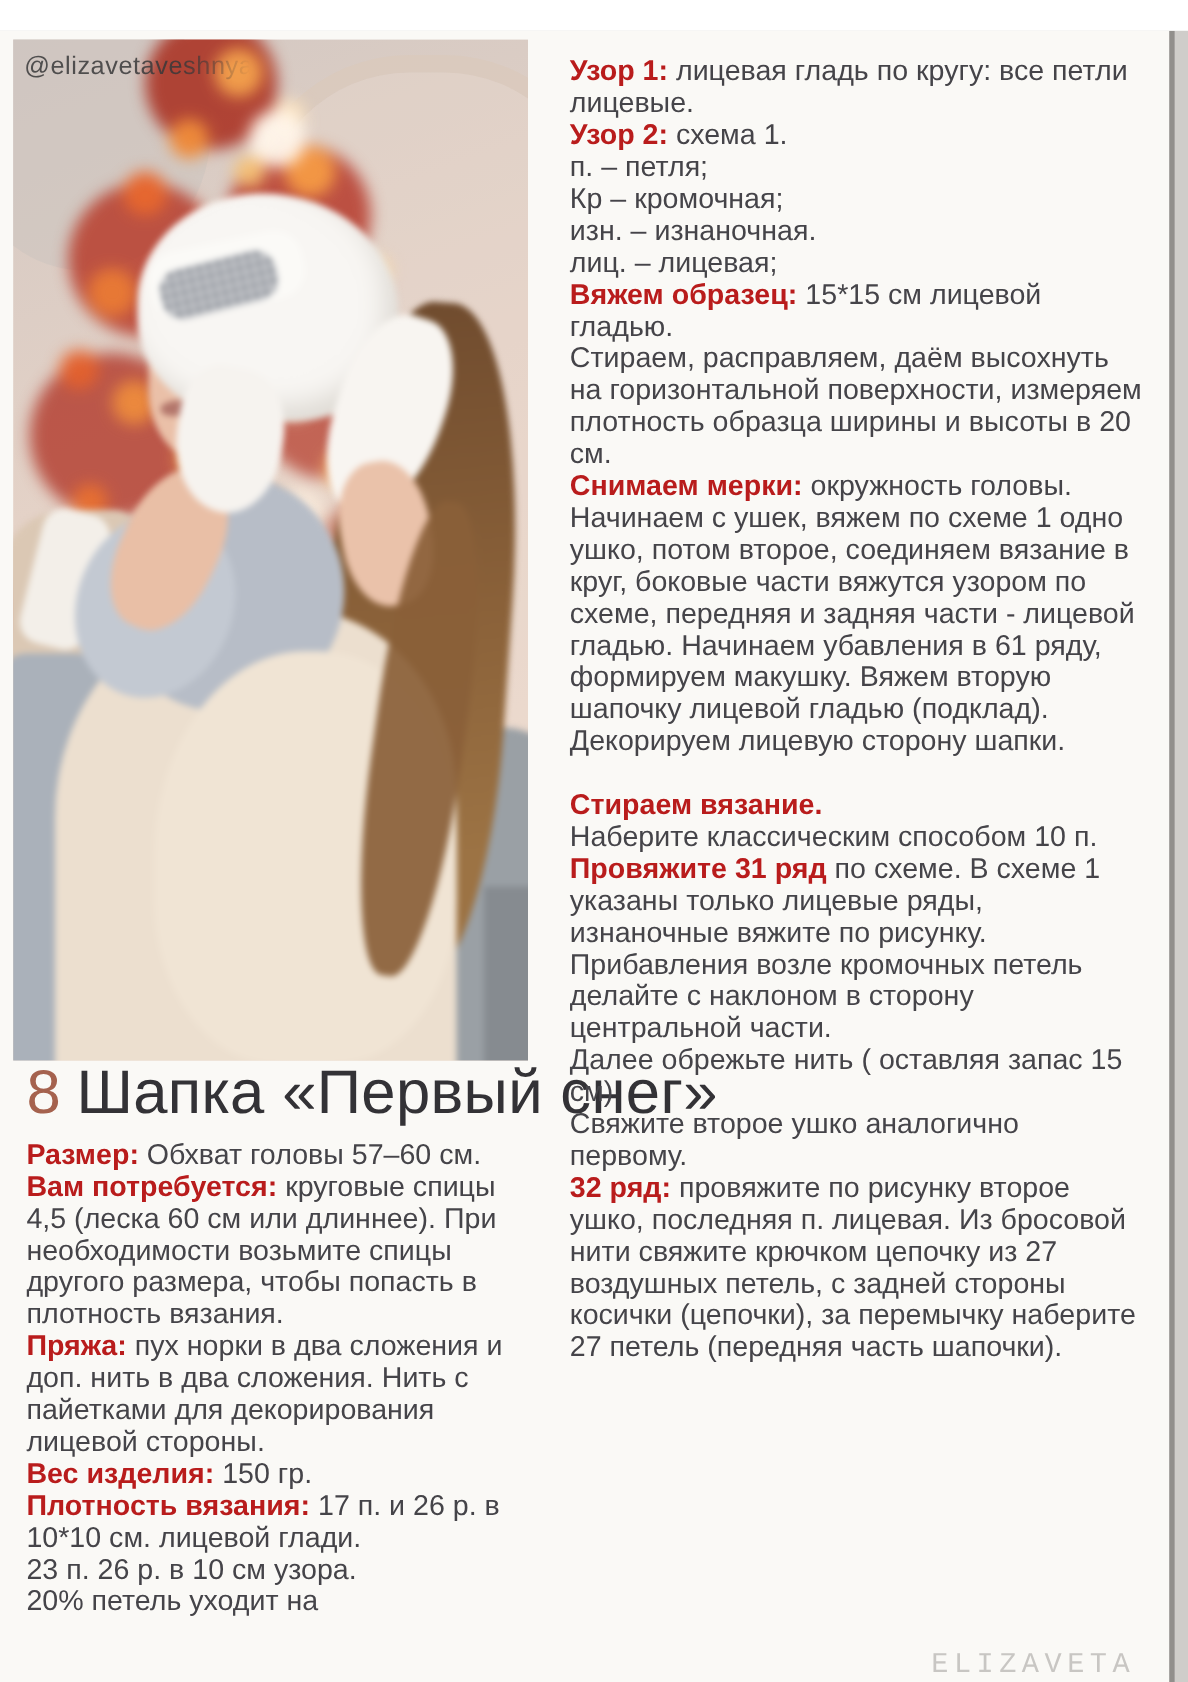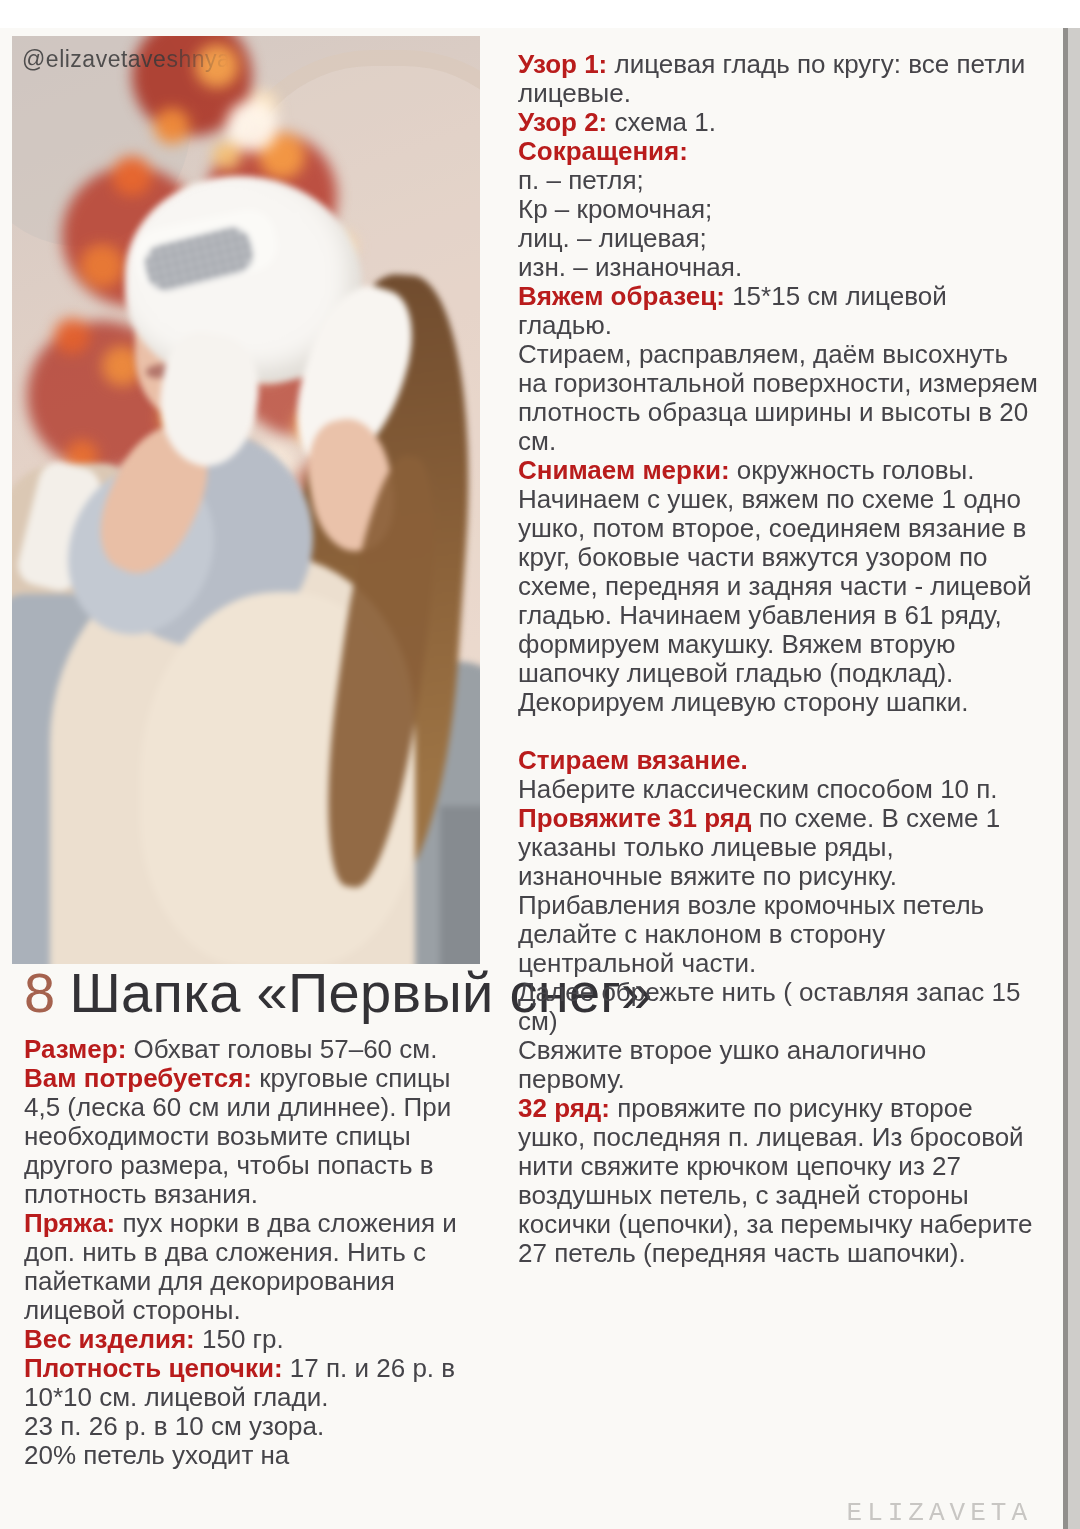--- a/index.html
+++ b/index.html
@@ -148,34 +148,33 @@
     <div class="photo-watermark">@elizavetaveshnya</div>
   </div>
 
   <div class="left-text">
     <h1 class="title"><span class="num">8</span><span>Шапка «Первый снег»</span></h1>
     <div class="col">
         <p><b>Размер:</b> Обхват головы 57–60 см.</p>
         <p><b>Вам потребуется:</b> круговые спицы 4,5 (леска 60 см или длиннее). При необходимости возьмите спицы другого размера, чтобы попасть в плотность вязания.</p>
         <p><b>Пряжа:</b> пух норки в два сложения и доп. нить в два сложения. Нить с пайетками для декорирования лицевой стороны.</p>
         <p><b>Вес изделия:</b> 150 гр.</p>
-        <p><b>Плотность цепочки:</b> 17 п. и 26 р. в 10*10 см. лицевой глади.</p>
+        <p><b>Плотность вязания:</b> 17 п. и 26 р. в 10*10 см. лицевой глади.</p>
         <p>23 п. 26 р. в 10 см узора.</p>
         <p>20% петель уходит на</p>
       </div>
   </div>
 
   <div class="right-text col">
       <p><b>Узор 1:</b> лицевая гладь по кругу: все петли лицевые.</p>
       <p><b>Узор 2:</b> схема 1.</p>
-      <p><b>Сокращения:</b></p>
       <p>п. – петля;</p>
       <p>Кр – кромочная;</p>
+      <p>изн. – изнаночная.</p>
       <p>лиц. – лицевая;</p>
-      <p>изн. – изнаночная.</p>
       <p><b>Вяжем образец:</b> 15*15 см лицевой гладью.</p>
       <p>Стираем, расправляем, даём высохнуть на горизонтальной поверхности, измеряем плотность образца ширины и высоты в 20 см.</p>
       <p><b>Снимаем мерки:</b> окружность головы. Начинаем с ушек, вяжем по схеме 1 одно ушко, потом второе, соединяем вязание в круг, боковые части вяжутся узором по схеме, передняя и задняя части - лицевой гладью. Начинаем убавления в 61 ряду, формируем макушку. Вяжем вторую шапочку лицевой гладью (подклад). Декорируем лицевую сторону шапки.</p>
       <p class="gap"><b>Стираем вязание.</b></p>
       <p>Наберите классическим способом 10 п.</p>
       <p><b>Провяжите 31 ряд</b> по схеме. В схеме 1 указаны только лицевые ряды, изнаночные вяжите по рисунку. Прибавления возле кромочных петель делайте с наклоном в сторону центральной части.</p>
       <p>Далее обрежьте нить ( оставляя запас 15 см)</p>
       <p>Свяжите второе ушко аналогично первому.</p>
       <p><b>32 ряд:</b> провяжите по рисунку второе ушко, последняя п. лицевая. Из бросовой нити свяжите крючком цепочку из 27 воздушных петель, с задней стороны косички (цепочки), за перемычку наберите 27 петель (передняя часть шапочки).</p>
     </div>

